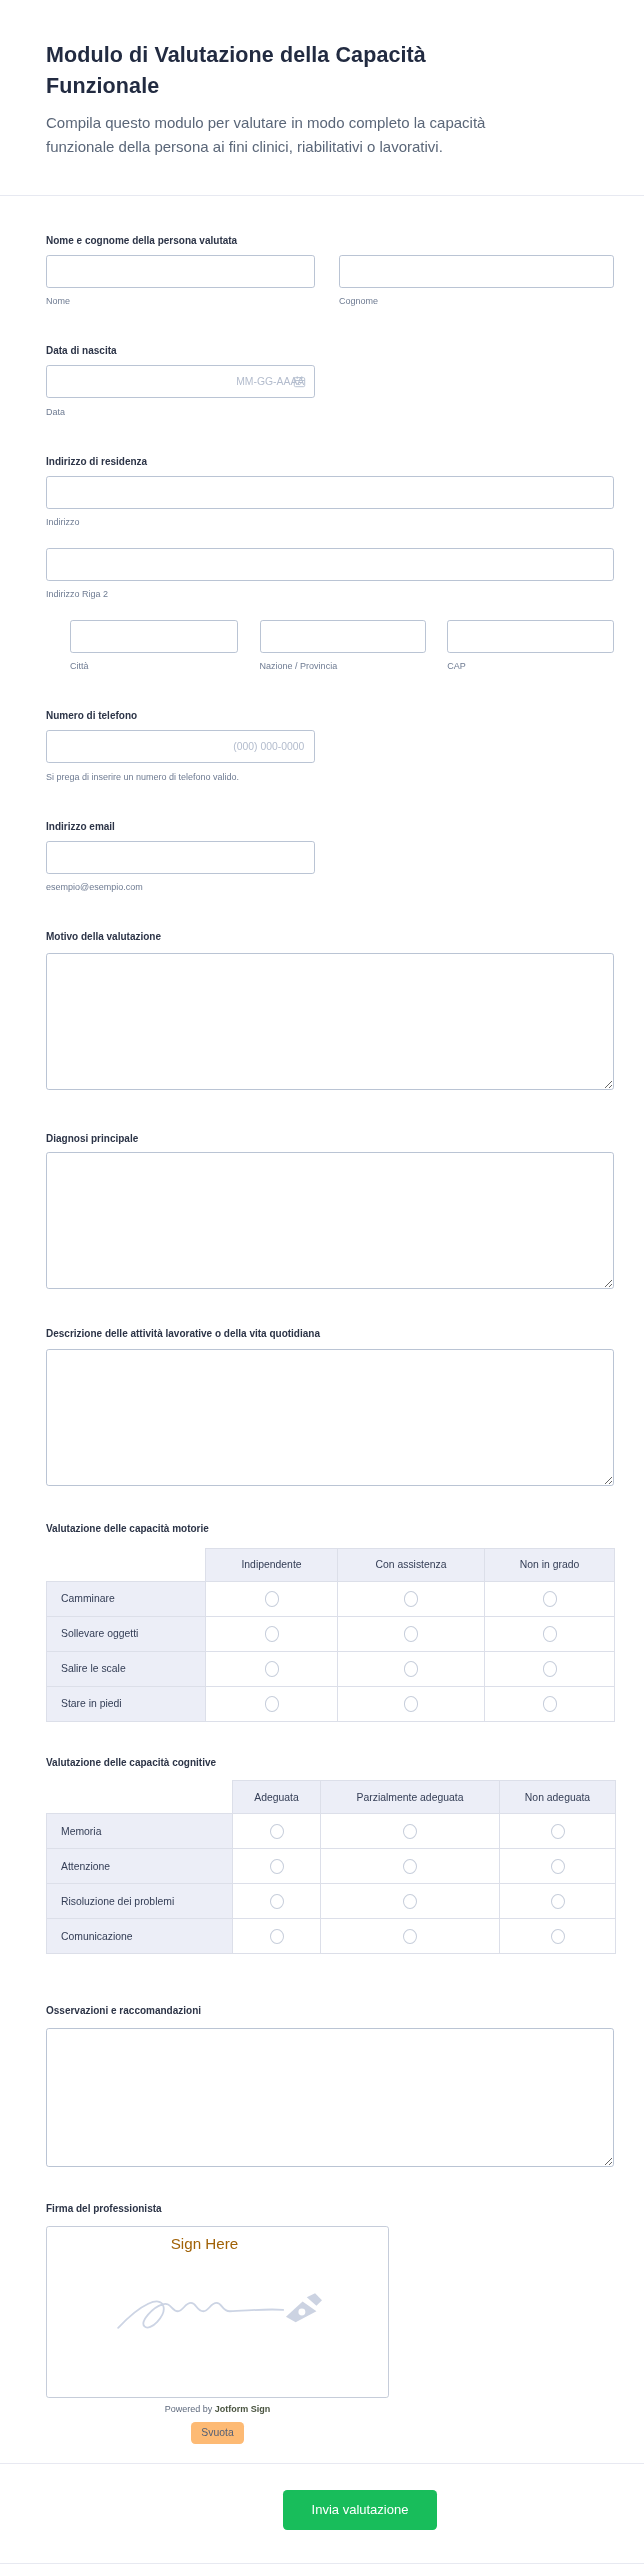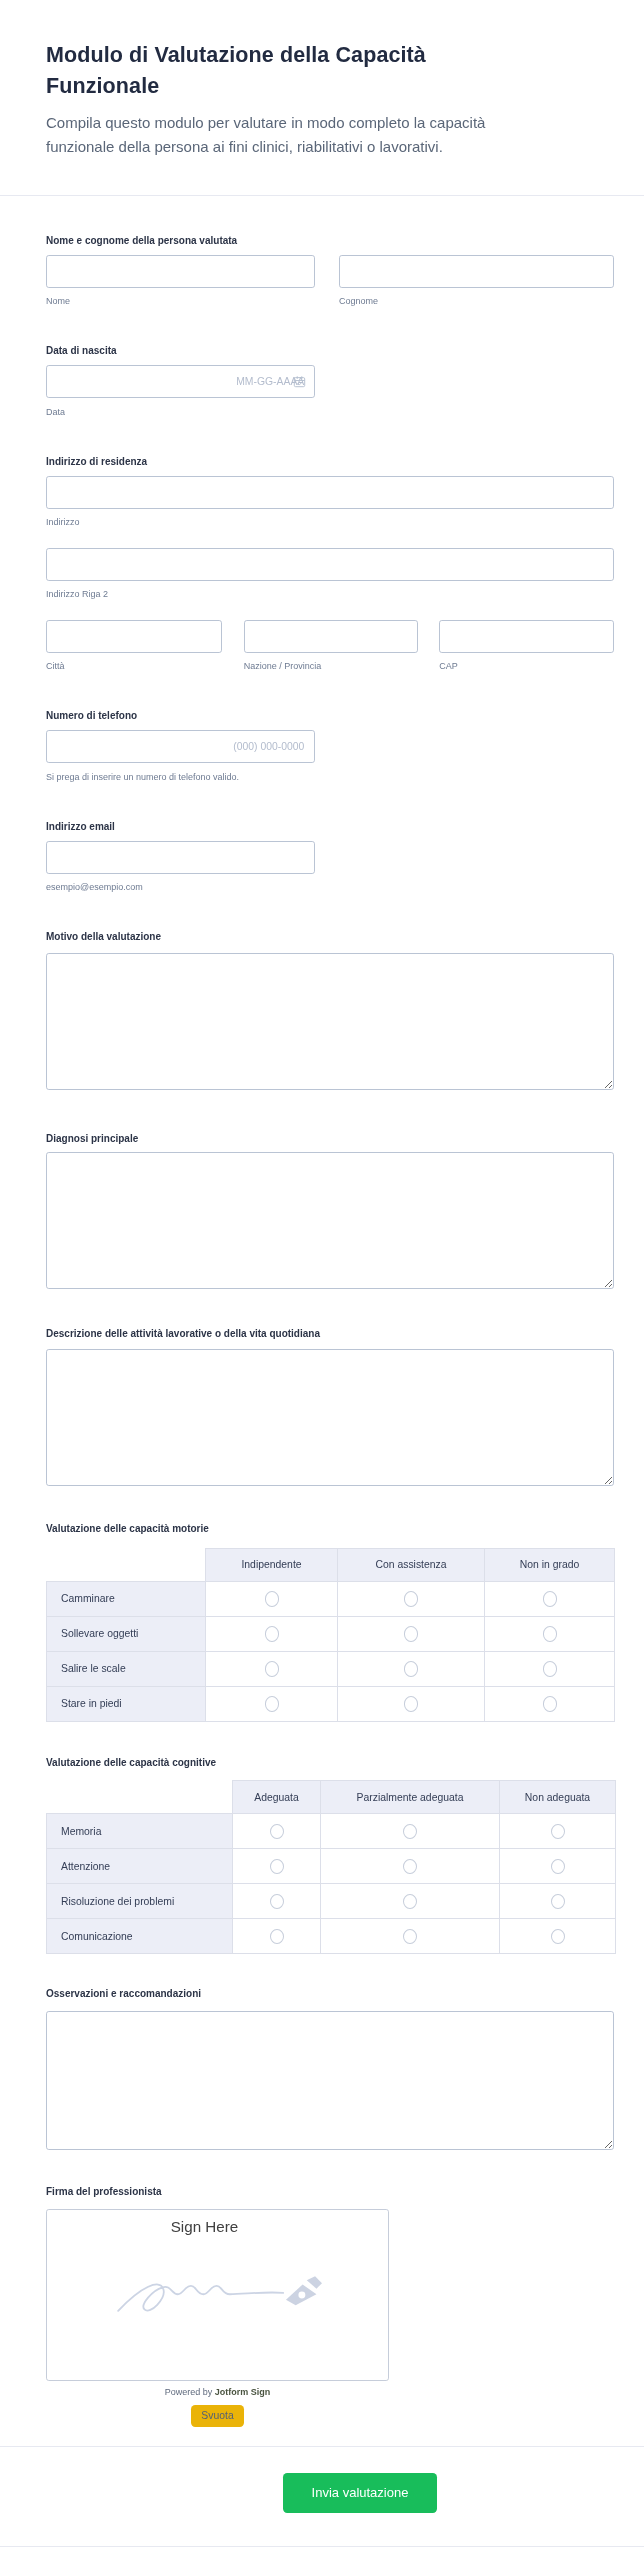--- a/index.html
+++ b/index.html
@@ -36,21 +36,21 @@
   input::placeholder, textarea::placeholder { color:#b3bccd; }
   .w-half { width:269px; }
   textarea.big { width:568px; height:137px; padding:7px 8.3px; resize:vertical; display:block; }
 
   .row { display:flex; }
   .name-row { gap:24px; }
   .name-col2 { flex:1; }
   .name-col2 input { width:100%; }
   .addr-gap { margin-top:21px; }
   .addr-full { width:568px; display:block; }
-  .city-row { gap:21.5px; }
+  .city-row { gap:21.5px;margin-left:24px; }
   .city-col { width:177px; }
   .city-col input { width:100%; }
   .city-col.mid, .city-col.last { width:175px; }
 
   .input-wrap { position:relative; display:inline-block; }
   .cal-icon { position:absolute; right:9px; top:9.7px; width:13px; height:13px; pointer-events:none; }
 
   
   table.matrix { border-collapse:collapse; table-layout:fixed; width:568px; margin-top:14px; }
   table.matrix td, table.matrix th { border:0.7px solid #dcdfe9; }
@@ -70,30 +70,30 @@
   }
 
   
   .sig-box {
     width:343px; height:172px; border:0.7px solid #c6cdda; border-radius:2.8px;
     position:relative; margin-top:11.8px; cursor:crosshair;
   }
   .sig-art { position:absolute; left:0; right:0; top:66px; text-align:center; }
   .sign-here {
     position:absolute; top:8.3px; left:16px; right:42px; text-align:center;
-    font-size:15.2px; color:#404040;
+    font-size:15.2px; color:#a16207;
   }
   .sig-footer {
     width:343px; display:flex; justify-content:flex-end; align-items:center;
     gap:8.3px; margin-top:5.5px;flex-direction:column;
   }
   .powered { font-size:9px; color:#5f6a7d; }
   .powered b { color:#4a5440; }
   .clear-btn {
-    background:#eab308; border:none; border-radius:4.2px; padding:5.5px 10.4px;
+    background:#fdba74; border:none; border-radius:4.2px; padding:5.5px 10.4px;
     font-family:inherit; font-size:10.4px; color:#525f76; cursor:pointer;
   }
 
   
   .form-footer { padding:26px 0 33px 0; display:flex; justify-content:flex-end;margin-left:40px; }
   .form-footer-inner { width:568px; margin-left:0.7px; display:flex; justify-content:center; }
   .submit-btn {
     width:154px; height:40px; border:none; border-radius:4.2px;
     background:#18bd5b; color:#ffffff; font-family:inherit; font-size:13px;
     cursor:pointer;
@@ -226,21 +226,21 @@
       <tr>
         <td class="rowlabel">Stare in piedi</td>
         <td class="cell"><span class="radio"></span></td>
         <td class="cell"><span class="radio"></span></td>
         <td class="cell"><span class="radio"></span></td>
       </tr>
     </tbody>
       </table>
   </div>
 
-  <div class="q" style="margin-bottom:34px">
+  <div class="q" style="margin-bottom:51px">
     <div class="q-label">Valutazione delle capacità cognitive</div>
     <table class="matrix" style="margin-top:12.5px">
       <colgroup>
           <col style="width:186px">
           <col style="width:88px">
           <col style="width:179px">
           <col style="width:116px">
         </colgroup>
       <tbody>
           <tr>

